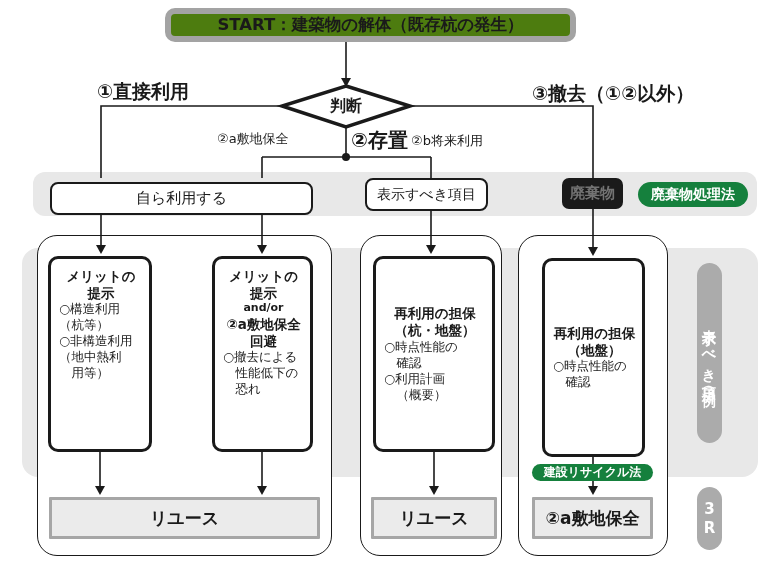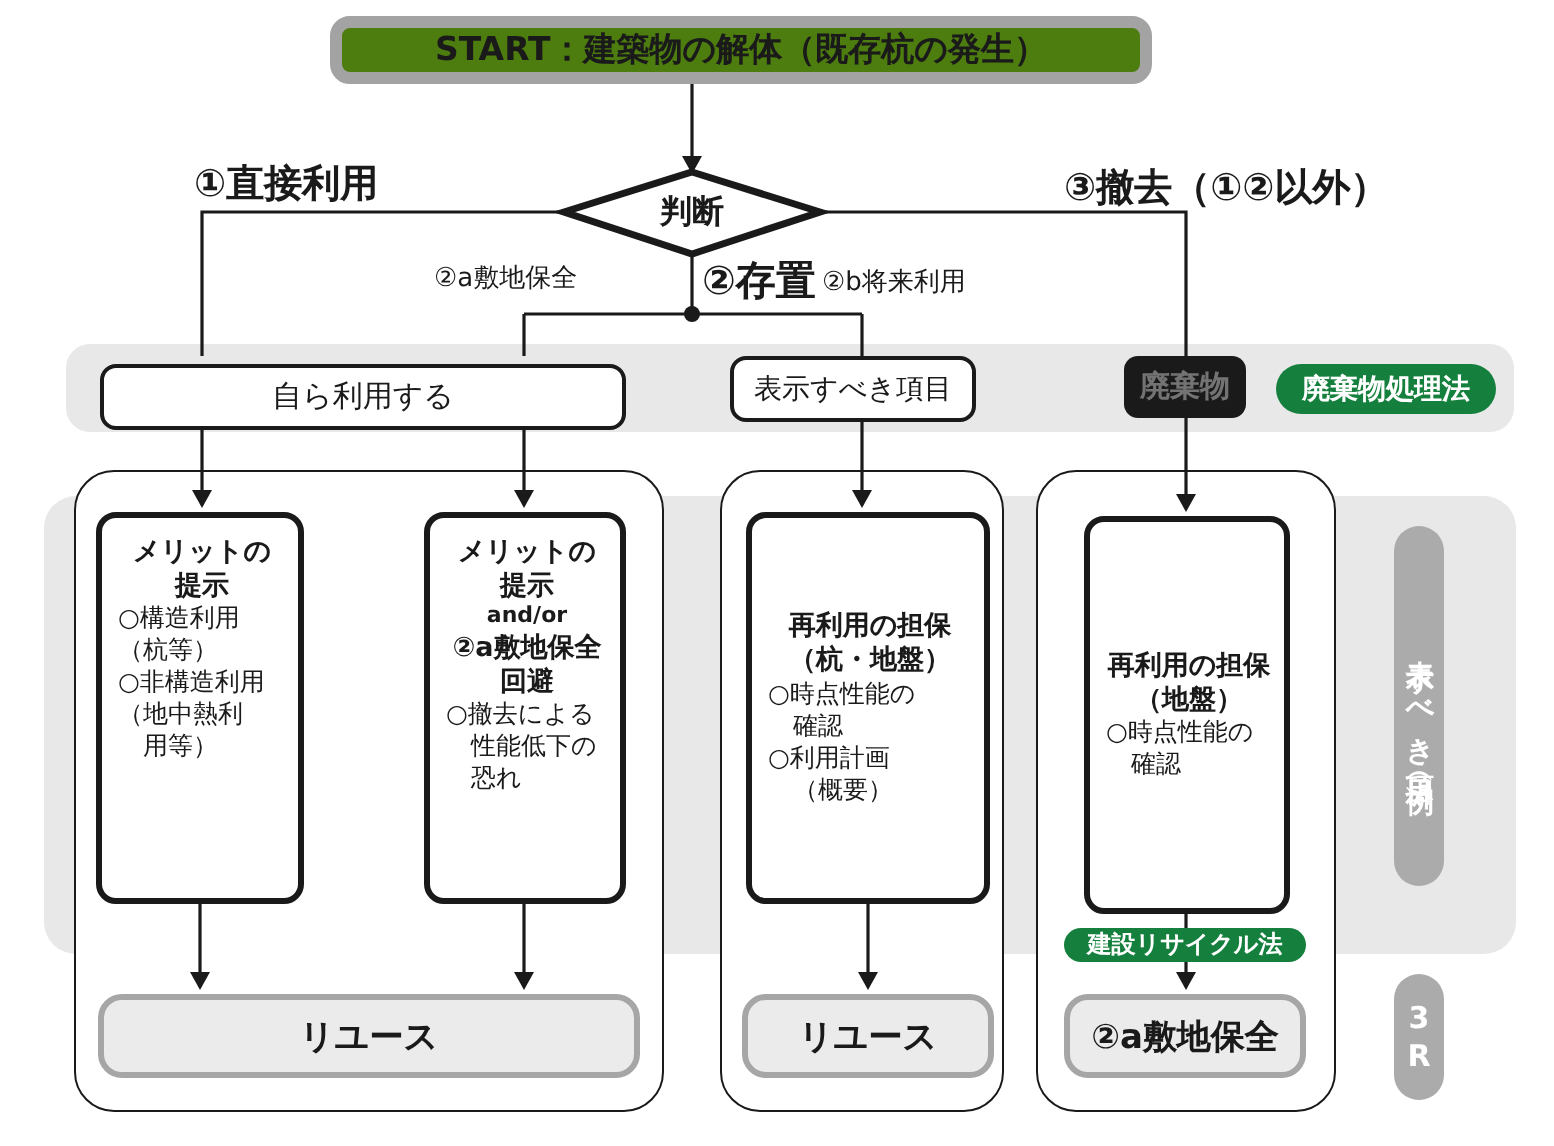--- a/index.html
+++ b/index.html
@@ -43,21 +43,21 @@
   .colbox{
     background:#fff;border:3px solid #1a1a1a;border-radius:10px;z-index:3;
     display:flex;flex-direction:column;align-items:stretch;padding:9px 4px 4px 6px;
   }
   .colbox.vcenter{justify-content:center;padding-top:4px;}
   .col-title{font-weight:bold;font-size:13.5px;line-height:1.24;text-align:center;white-space:pre-line;}
   .col-body{font-size:12.5px;line-height:1.28;text-align:left;white-space:pre-line;padding-left:2px;}
   .col-mid{font-weight:bold;font-size:11px;line-height:1.3;text-align:center;white-space:pre-line;}
   
   .result{
-    background:#ebebeb;border:3.5px solid #a6a6a6;border-radius:12px;z-index:3;
+    background:#ebebeb;border:3.5px solid #a6a6a6;border-radius:1px;z-index:3;
     display:flex;align-items:center;justify-content:center;font-weight:bold;font-size:17px;white-space:nowrap;
   }
   
   .vpill{
     background:#ababab;color:#fff;font-weight:bold;border-radius:999px;z-index:3;
     display:flex;align-items:center;justify-content:center;
     writing-mode:vertical-rl;font-size:14px;letter-spacing:2px;
   }
   .vpill-3r{
     background:#ababab;color:#fff;font-weight:bold;border-radius:999px;z-index:3;

